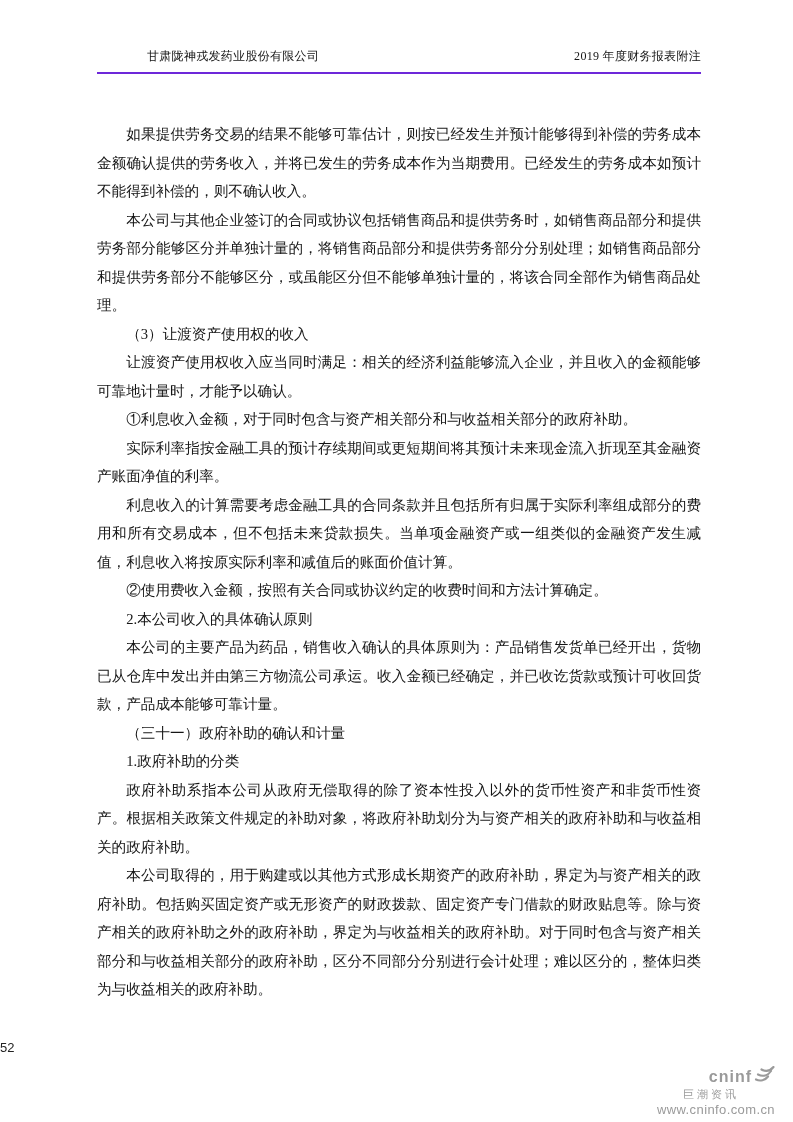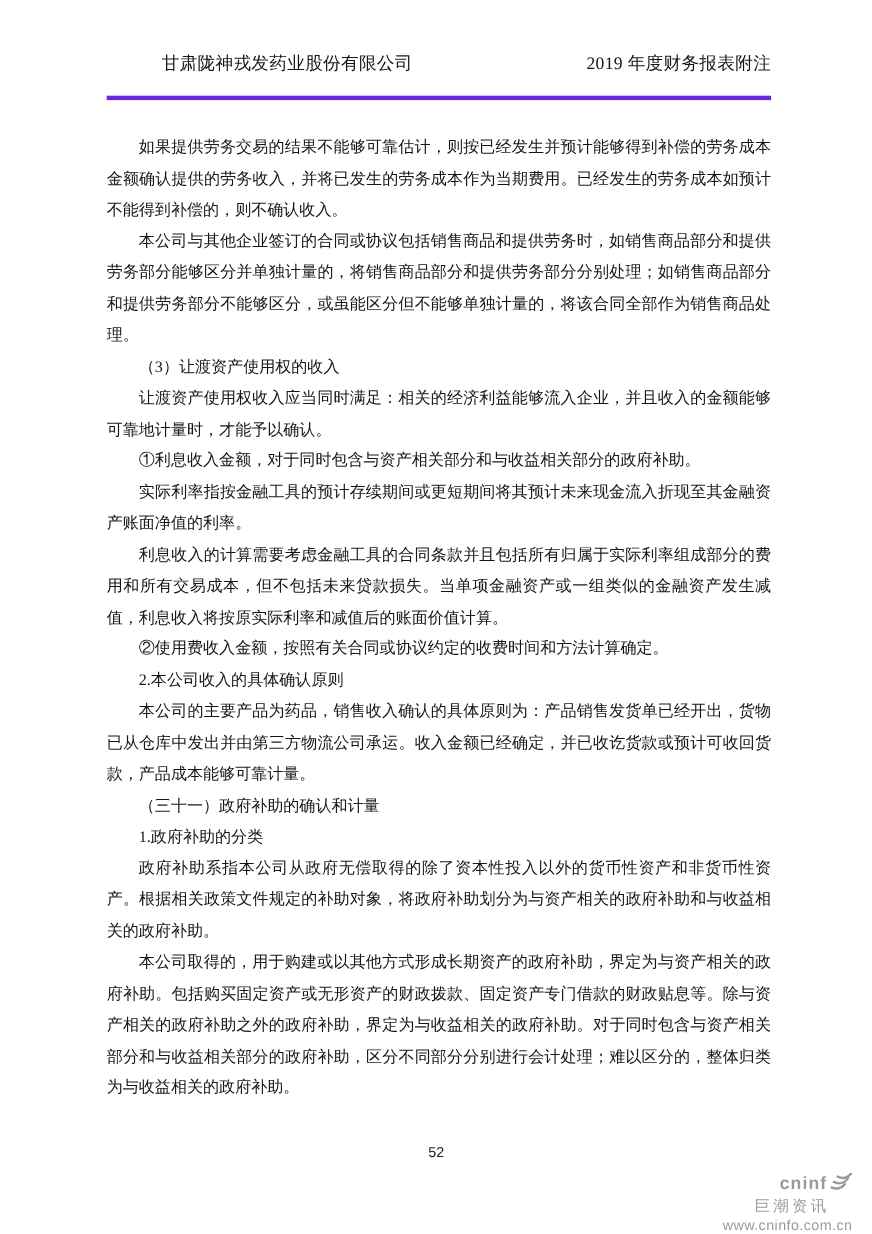--- a/index.html
+++ b/index.html
@@ -13,23 +13,23 @@
     color: #151515;
   }
   .header {
     position: absolute;
     top: 48px;
     left: 97px;
     width: 604px;
     display: flex;
     justify-content: space-between;
     align-items: flex-end;
-    border-bottom: 4px solid #6d28d9;
-    padding-bottom: 18px;
-    font-size: 16px;
+    border-bottom: 2px solid #6d28d9;
+    padding-bottom: 7px;
+    font-size: 12px;
     letter-spacing: 0.3px;
   }
   .header .company { padding-left: 50px; }
   .content {
     position: absolute;
     top: 104px;
     left: 97px;
     width: 604px;
     margin-top: 16px;
   }
@@ -40,21 +40,20 @@
     text-indent: 2em;
     text-align: justify;
     word-break: break-all;
   }
   .content p.heading-bold { font-weight: normal; }
   .page-number {
     position: absolute;
     top: 1040px;
     left: 0;
     width: 793px;
-    text-align: center;
     font-size: 13px;
     font-family: "Liberation Sans", "DejaVu Sans", sans-serif;
     color: #222222;
   }
   .cninfo-logo {
     position: absolute;
     top: 1066px;
     right: 18px;
     text-align: right;
     color: #9a9a9a;
@@ -66,24 +65,24 @@
     align-items: center;
     justify-content: flex-end;
     gap: 2px;
   }
   .logo-name {
     font-weight: bold;
     font-size: 16px;
     letter-spacing: 1px;
   }
   .logo-sub {
-    font-size: 14px;
+    font-size: 11px;
     letter-spacing: 3px;
     margin-top: 1px;
-    margin-right: 21px;
+    margin-right: 36px;
   }
   .logo-url {
     font-size: 13px;
     letter-spacing: 0.4px;
     margin-top: 3px;
   }
 </style>
 </head>
 <body>
 

